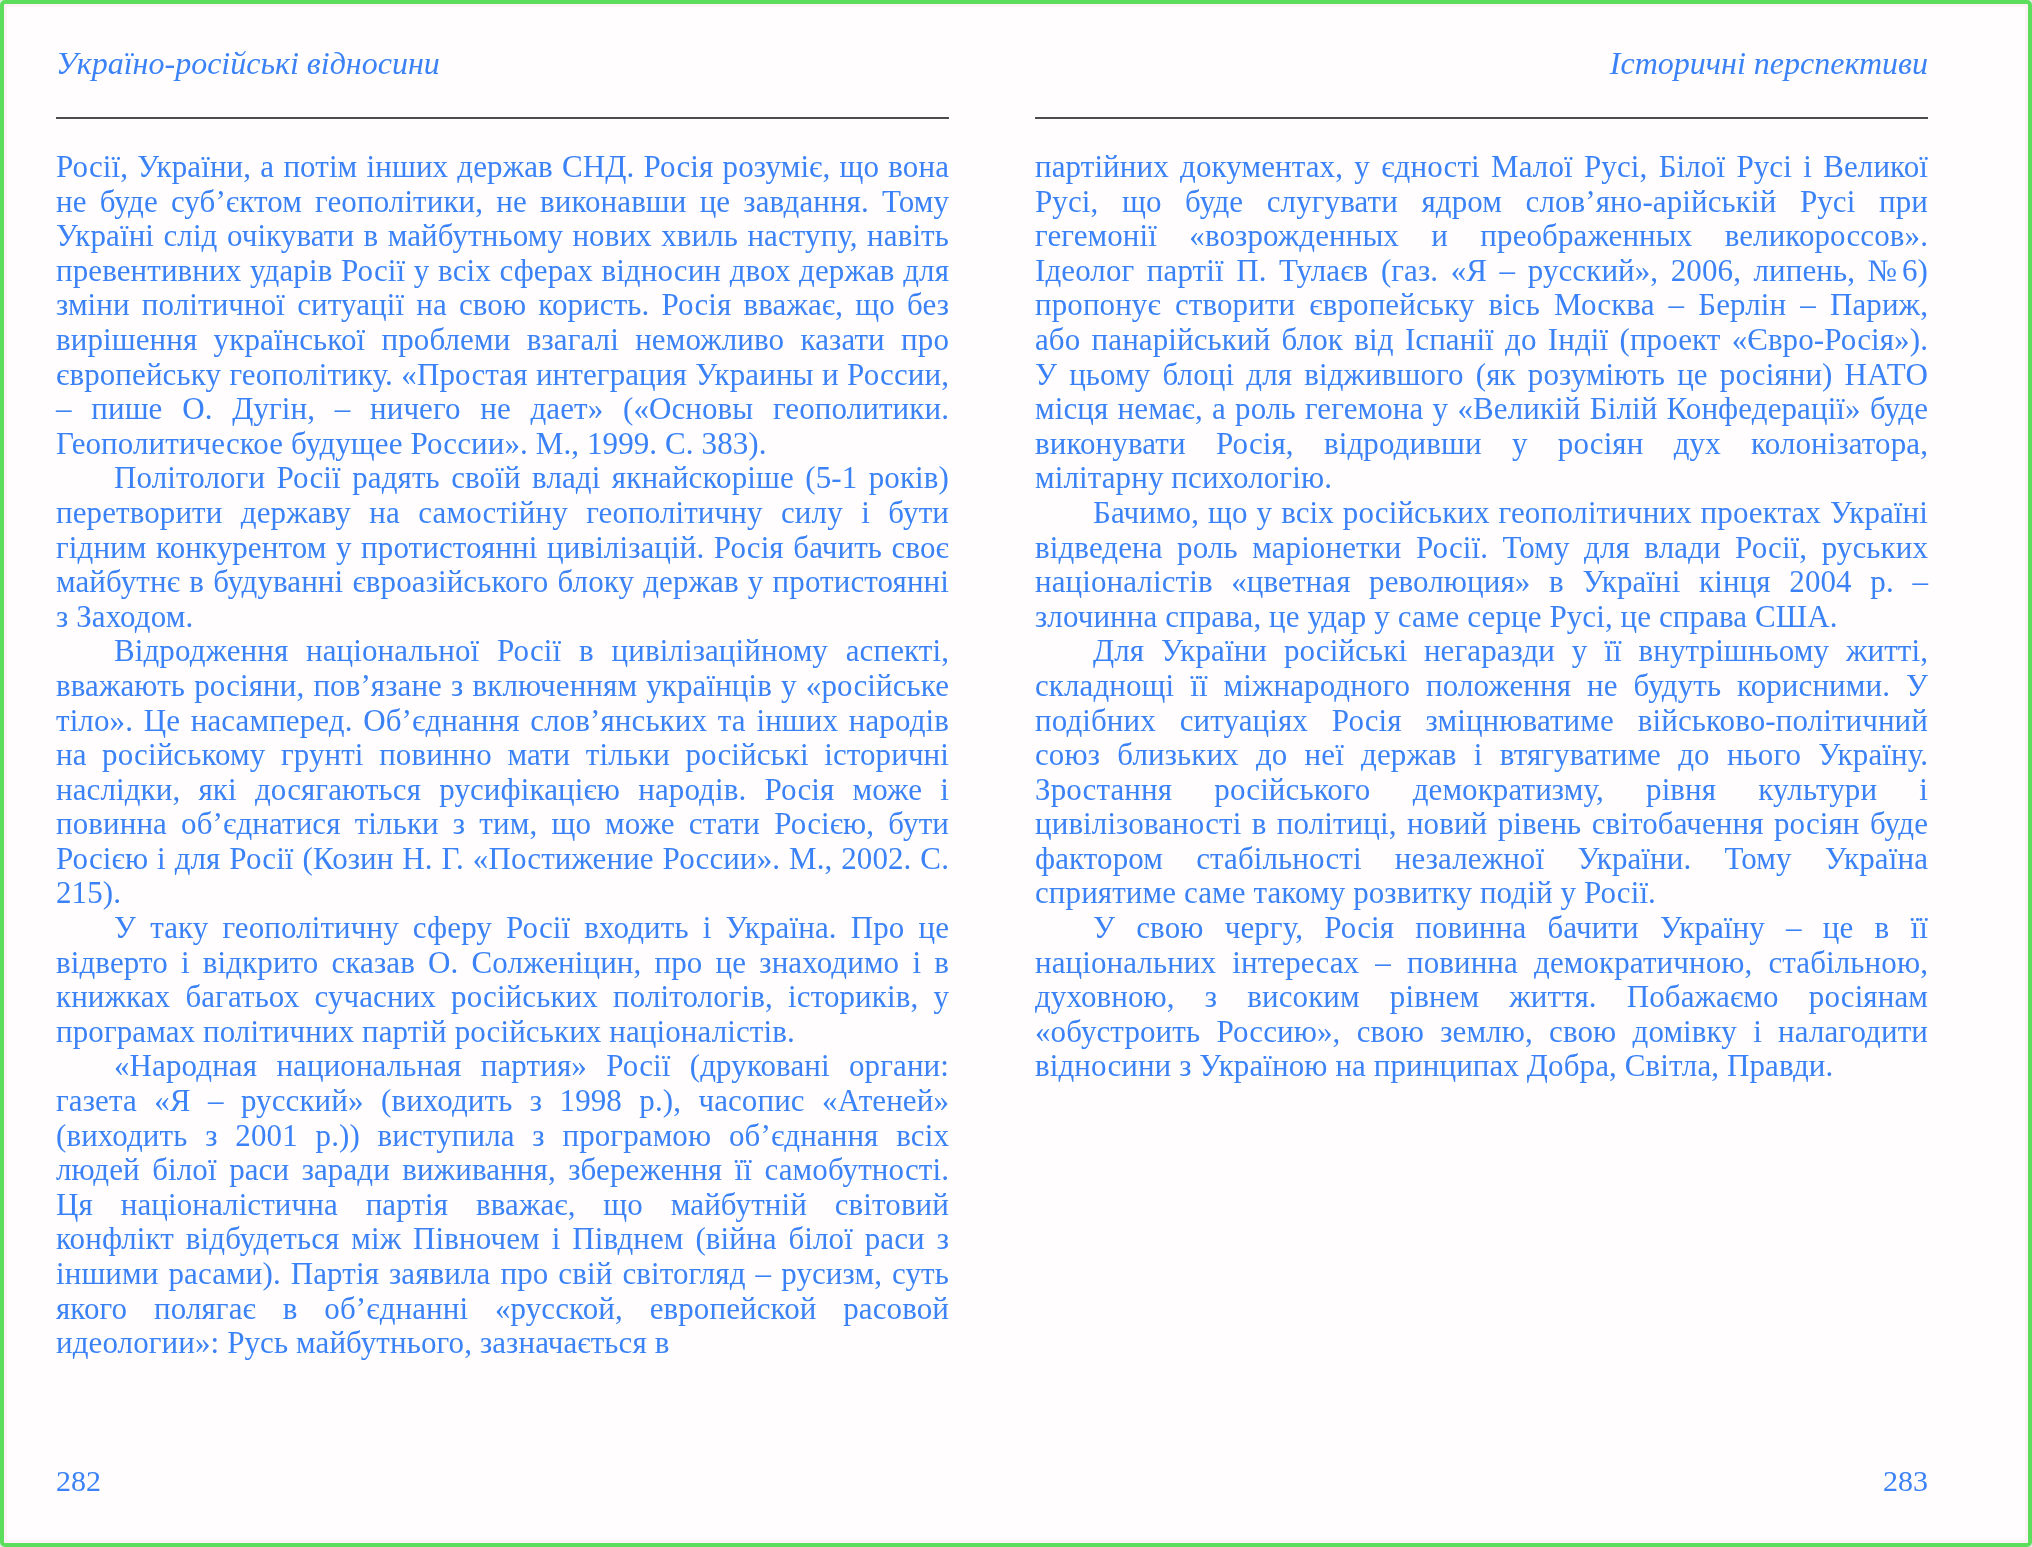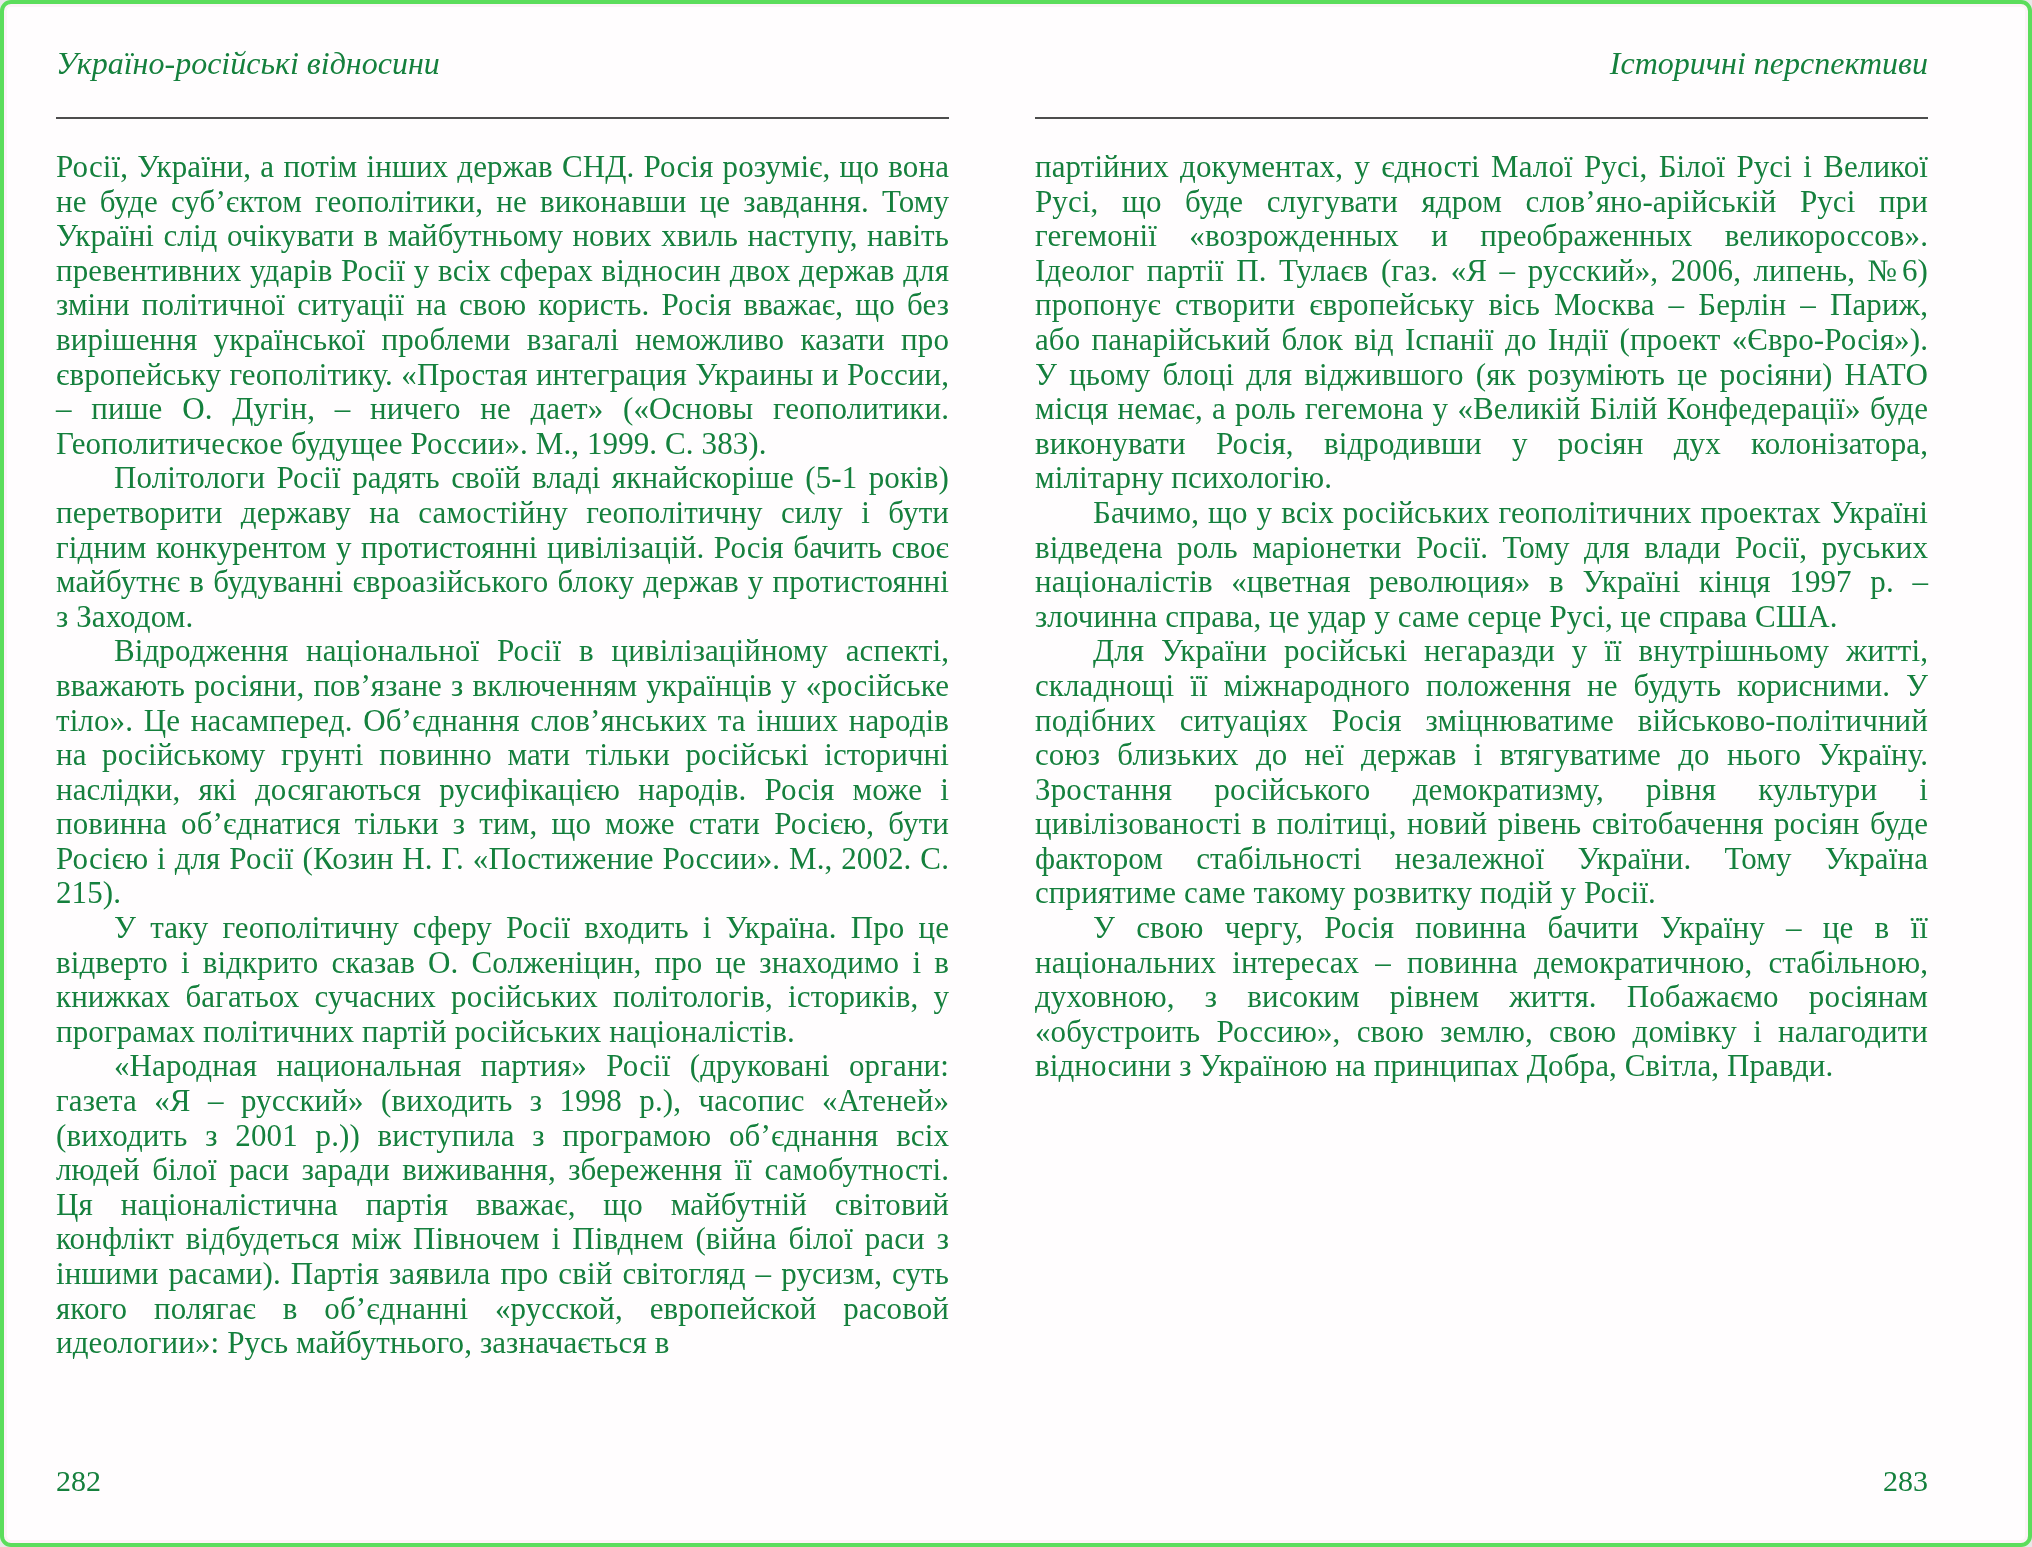--- a/index.html
+++ b/index.html
@@ -4,25 +4,25 @@
 <style>
   html, body { margin: 0; padding: 0; background: #e8e8e8; }
 
   .sheet {
     position: relative;
     width: 2032px;
     height: 1547px;
     box-sizing: border-box;
     background: #fffdfe;
     border: 4px solid var(--frame-color, #5cdd5c);
-    border-radius: 11px;
+    border-radius: 5px;
     box-shadow: inset 0 0 0 3px #fdf3f7;
     overflow: hidden;
     font-family: "Liberation Serif", "DejaVu Serif", serif;
-    color: #15803d;
+    color: #3b82f6;
   }
 
   .page { position: absolute; top: 0; height: 100%; }
   .page-left  { left: 52px;  width: 893px; }
   .page-right { left: 1031px; width: 893px; }
 
   .running-head {
     position: absolute;
     top: 40px; left: 0; right: 0;
     font-style: italic;
@@ -75,20 +75,20 @@
       <p class="para indent">«Народная национальная партия» Росії (друковані органи: газета «Я – русский» (виходить з 1998 р.), часопис «Атеней» (виходить з 2001 р.)) виступила з програмою об’єднання всіх людей білої раси заради виживання, збереження її самобутності. Ця націоналістична партія вважає, що майбутній світовий конфлікт відбудеться між Півночем і Півднем (війна білої раси з іншими расами). Партія заявила про свій світогляд – русизм, суть якого полягає в об’єднанні «русской, европейской расовой идеологии»: Русь майбутнього, зазначається в</p>
     </div>
     <div class="page-number align-left">282</div>
   </div>
 
   <div class="page page-right">
     <div class="running-head align-right">Історичні перспективи</div>
     <div class="head-rule"></div>
     <div class="body-text">
       <p class="para">партійних документах, у єдності Малої Русі, Білої Русі і Великої Русі, що буде слугувати ядром слов’яно-арійській Русі при гегемонії «возрожденных и преображенных великороссов». Ідеолог партії П. Тулаєв (газ. «Я – русский», 2006, липень, №6) пропонує створити європейську вісь Москва – Берлін – Париж, або панарійський блок від Іспанії до Індії (проект «Євро-Росія»). У цьому блоці для віджившого (як розуміють це росіяни) НАТО місця немає, а роль гегемона у «Великій Білій Конфедерації» буде виконувати Росія, відродивши у росіян дух колонізатора, мілітарну психологію.</p>
-      <p class="para indent">Бачимо, що у всіх російських геополітичних проектах Україні відведена роль маріонетки Росії. Тому для влади Росії, руських націоналістів «цветная революция» в Україні кінця 1997 р. – злочинна справа, це удар у саме серце Русі, це справа США.</p>
+      <p class="para indent">Бачимо, що у всіх російських геополітичних проектах Україні відведена роль маріонетки Росії. Тому для влади Росії, руських націоналістів «цветная революция» в Україні кінця 2004 р. – злочинна справа, це удар у саме серце Русі, це справа США.</p>
       <p class="para indent">Для України російські негаразди у її внутрішньому житті, складнощі її міжнародного положення не будуть корисними. У подібних ситуаціях Росія зміцнюватиме військово-політичний союз близьких до неї держав і втягуватиме до нього Україну. Зростання російського демократизму, рівня культури і цивілізованості в політиці, новий рівень світобачення росіян буде фактором стабільності незалежної України. Тому Україна сприятиме саме такому розвитку подій у Росії.</p>
       <p class="para indent">У свою чергу, Росія повинна бачити Україну – це в її національних інтересах – повинна демократичною, стабільною, духовною, з високим рівнем життя. Побажаємо росіянам «обустроить Россию», свою землю, свою домівку і налагодити відносини з Україною на принципах Добра, Світла, Правди.</p>
     </div>
     <div class="page-number align-right">283</div>
   </div>
 
 </div>
 
 </body></html>

